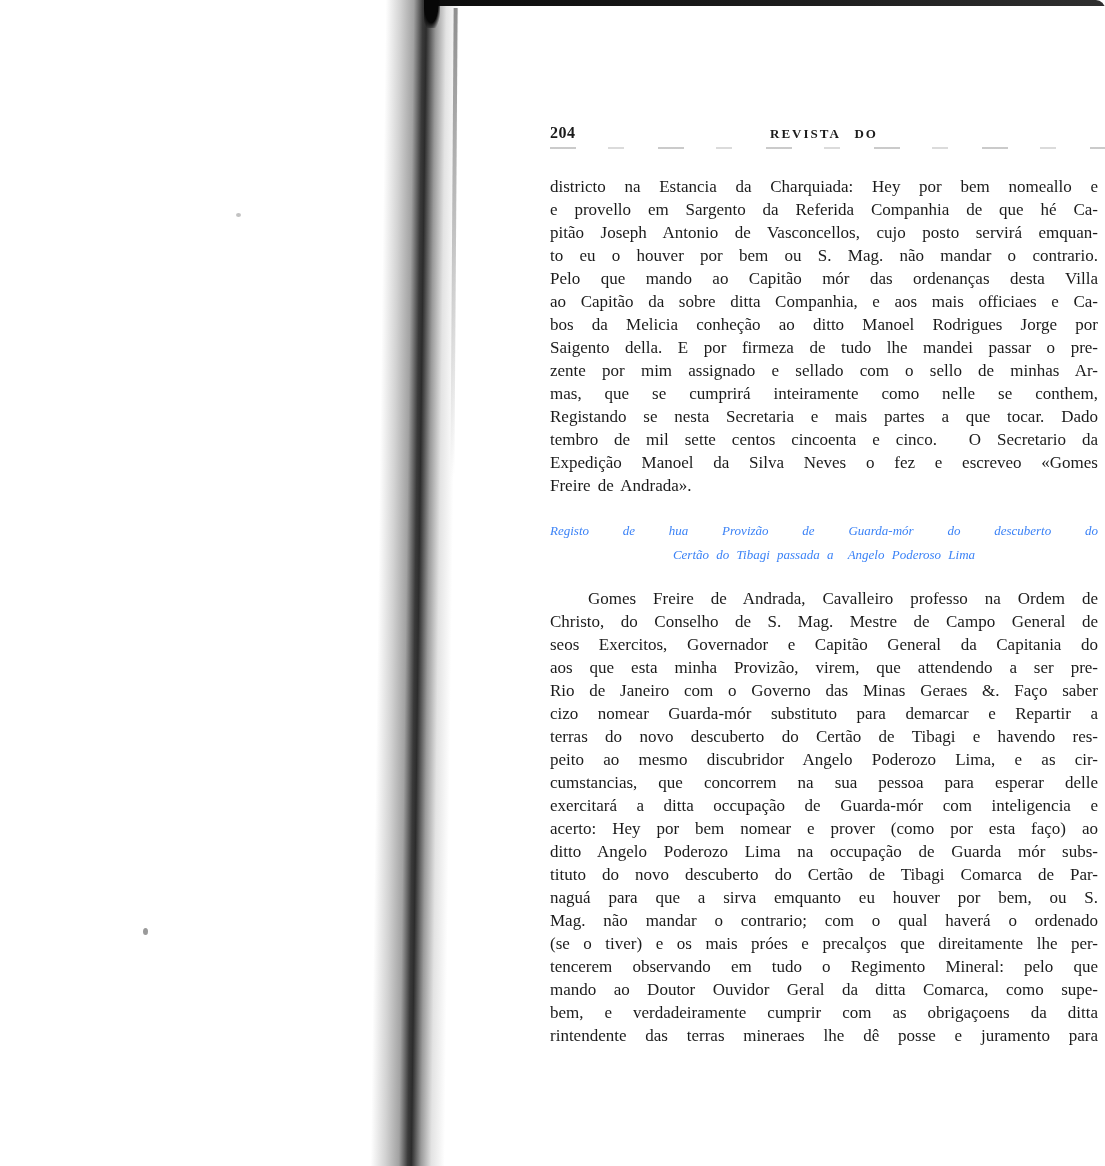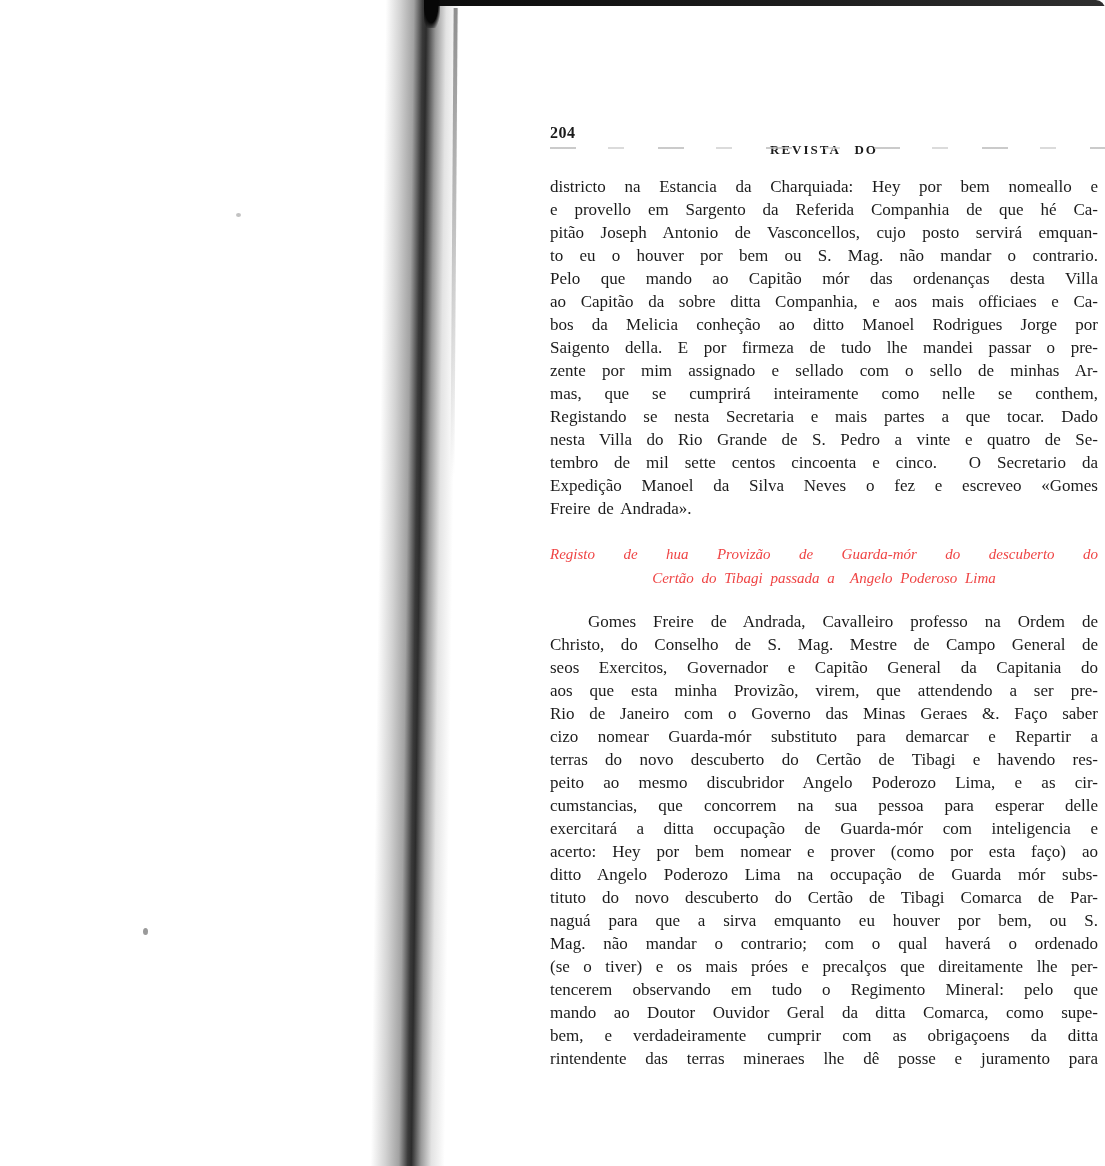--- a/index.html
+++ b/index.html
@@ -66,21 +66,21 @@
   }
   .header-row {
     position: relative;
     height: 18px;
   }
   .page-num {
     position: absolute; left: 0; top: 0;
     font-size: 16px; font-weight: bold; letter-spacing: 0.5px;
   }
   .header-title {
-    position: absolute; left: 0; right: 0; top: 18px;
+    position: absolute; left: 0; right: 0; top: 2px;
     text-align: center;
     font-size: 13px; font-weight: bold;
     letter-spacing: 2px; word-spacing: 9px;
   }
   .header-rule {
     margin-top: 5px;
     width: 556px; height: 2px;
     background: repeating-linear-gradient(to right,
       #b9b9b9 0 26px, rgba(0,0,0,0) 26px 58px,
       #cfcfcf 58px 74px, rgba(0,0,0,0) 74px 108px);
@@ -95,22 +95,22 @@
     -moz-text-align-last: justify;
   }
   .line.para-end { text-align-last: left; -moz-text-align-last: left; }
   .line.indent { text-indent: 38px; }
 
   .para-1 { margin-top: 26px; }
 
   .section-heading {
     margin-top: 22px;
     font-style: italic;
-    color: #ef4444;
-    font-size: 15px;
+    color: #3b82f6;
+    font-size: 13px;
     word-spacing: 4px;
   }
   .section-heading .h-line { height: 24px; line-height: 24px; }
   .section-heading .h-line-1 { text-align: justify; text-align-last: justify; -moz-text-align-last: justify; }
   .section-heading .h-line-2 { text-align: center; font-family: Liberation Serif, serif; }
 
   .para-2 { margin-top: 20px; }
 </style>
 </head>
 <body>
@@ -137,21 +137,20 @@
       <div class="line">e provello em Sargento da Referida Companhia de que hé Ca-</div>
       <div class="line">pitão Joseph Antonio de Vasconcellos, cujo posto servirá emquan-</div>
       <div class="line">to eu o houver por bem ou S. Mag. não mandar o contrario.</div>
       <div class="line">Pelo que mando ao Capitão mór das ordenanças desta Villa</div>
       <div class="line">ao Capitão da sobre ditta Companhia, e aos mais officiaes e Ca-</div>
       <div class="line">bos da Melicia conheção ao ditto Manoel Rodrigues Jorge por</div>
       <div class="line">Saigento della. E por firmeza de tudo lhe mandei passar o pre-</div>
       <div class="line">zente por mim assignado e sellado com o sello de minhas Ar-</div>
       <div class="line">mas, que se cumprirá inteiramente como nelle se conthem,</div>
       <div class="line">Registando se nesta Secretaria e mais partes a que tocar. Dado</div>
-      <div class="line">nesta Villa do Rio Grande de S. Pedro a vinte e quatro de Se-</div>
       <div class="line">tembro de mil sette centos cincoenta e cinco.&nbsp; O Secretario da</div>
       <div class="line">Expedição Manoel da Silva Neves o fez e escreveo «Gomes</div>
       <div class="line para-end">Freire de Andrada».</div>
     </div>
 
     <div class="section-heading">
       <div class="h-line h-line-1">Registo de hua Provizão de Guarda-mór do descuberto do</div>
       <div class="h-line h-line-2">Certão do Tibagi passada a&nbsp; Angelo Poderoso Lima</div>
     </div>
 

